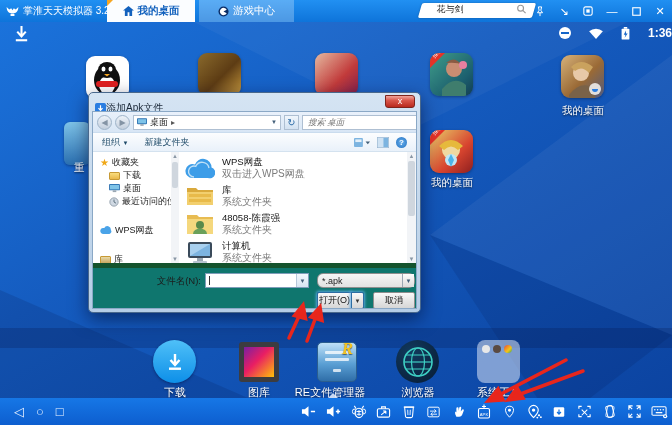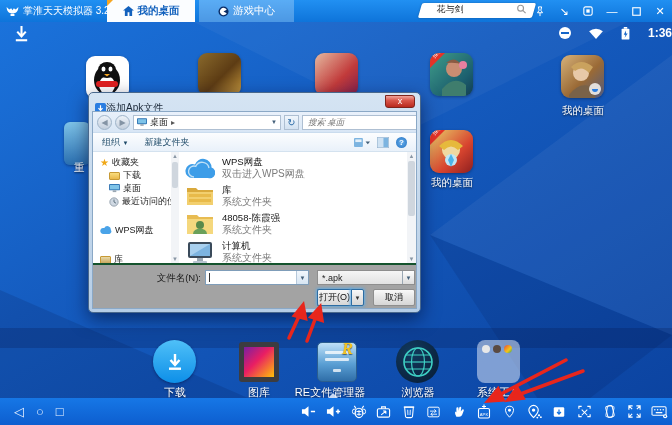--- a/index.html
+++ b/index.html
@@ -96,32 +96,32 @@
 
   .dlist{flex:1;position:relative;padding:2px 12px 0 6px;overflow:hidden;}
   .frow{display:flex;align-items:center;gap:7px;height:28px;}
   .ftxt{line-height:1.25;}
   .fname{font-size:9.5px;color:#151515;}
   .fdesc{font-size:10px;color:#7b7b7b;}
   .lscroll{position:absolute;right:0;top:0;bottom:0;width:9px;background:#f2f4f7;}
   .lscroll .thumb{position:absolute;left:1px;right:1px;top:9px;height:55px;background:#cfd6de;border-radius:2px;}
   .lscroll .arr{position:absolute;left:0;right:0;font-size:6px;color:#8a97a5;text-align:center;}
 
-  .dbottom{flex:0 0 45px;background:#a3a3a3;border-top:2px solid #14532d;position:relative;
+  .dbottom{flex:0 0 45px;background:#0f766e;border-top:5px solid #14532d;position:relative;
     font-size:9.5px;color:#1c1c1c;}
   .fn-label{position:absolute;left:30px;top:7px;width:78px;text-align:right;}
   .fn-input{position:absolute;left:112px;top:5px;width:104px;height:15px;background:#fff;
     border:1px solid #7f9db9;display:flex;align-items:center;}
   .fn-input input{border:0;outline:0;flex:1;min-width:0;height:100%;font-size:9px;padding-left:3px;
     background:transparent;font-family:inherit;}
   .combo-arrow{width:12px;height:100%;background:linear-gradient(#f2f7fc,#d7e5f2);
     border-left:1px solid #b6c8da;display:flex;align-items:center;justify-content:center;
     font-size:6px;color:#44607a;}
   .filter-select{position:absolute;left:224px;top:5px;width:98px;height:15px;
-    background:linear-gradient(#f6f6f6,#e2e2e2);border:1px solid #8e8e8e;border-radius:0;
+    background:linear-gradient(#f6f6f6,#e2e2e2);border:1px solid #8e8e8e;border-radius:6px;
     display:flex;align-items:center;font-size:9px;padding-left:4px;}
   .filter-select .combo-arrow{margin-left:auto;background:linear-gradient(#fdfdfd,#dcdcdc);border-left:1px solid #9aa7b3;}
   .btn{position:absolute;height:17px;background:linear-gradient(#f9f9f9,#e8e8e8 45%,#d6d6d6);
     border:1px solid #8e8e8e;border-radius:2px;font-size:9px;color:#111;
     display:flex;align-items:center;justify-content:center;cursor:pointer;}
   .btn-open{left:224px;top:24px;width:34px;border:1px solid #2d6da3;border-right:0;
     border-radius:2px 0 0 2px;box-shadow:0 0 3px 1px rgba(92,170,230,.9);}
   .btn-open-dd{left:258px;top:24px;width:13px;border:1px solid #2d6da3;border-radius:0 2px 2px 0;
     box-shadow:0 0 3px 1px rgba(92,170,230,.9);font-size:6px;color:#333;}
   .btn-cancel{left:280px;top:24px;width:42px;}

